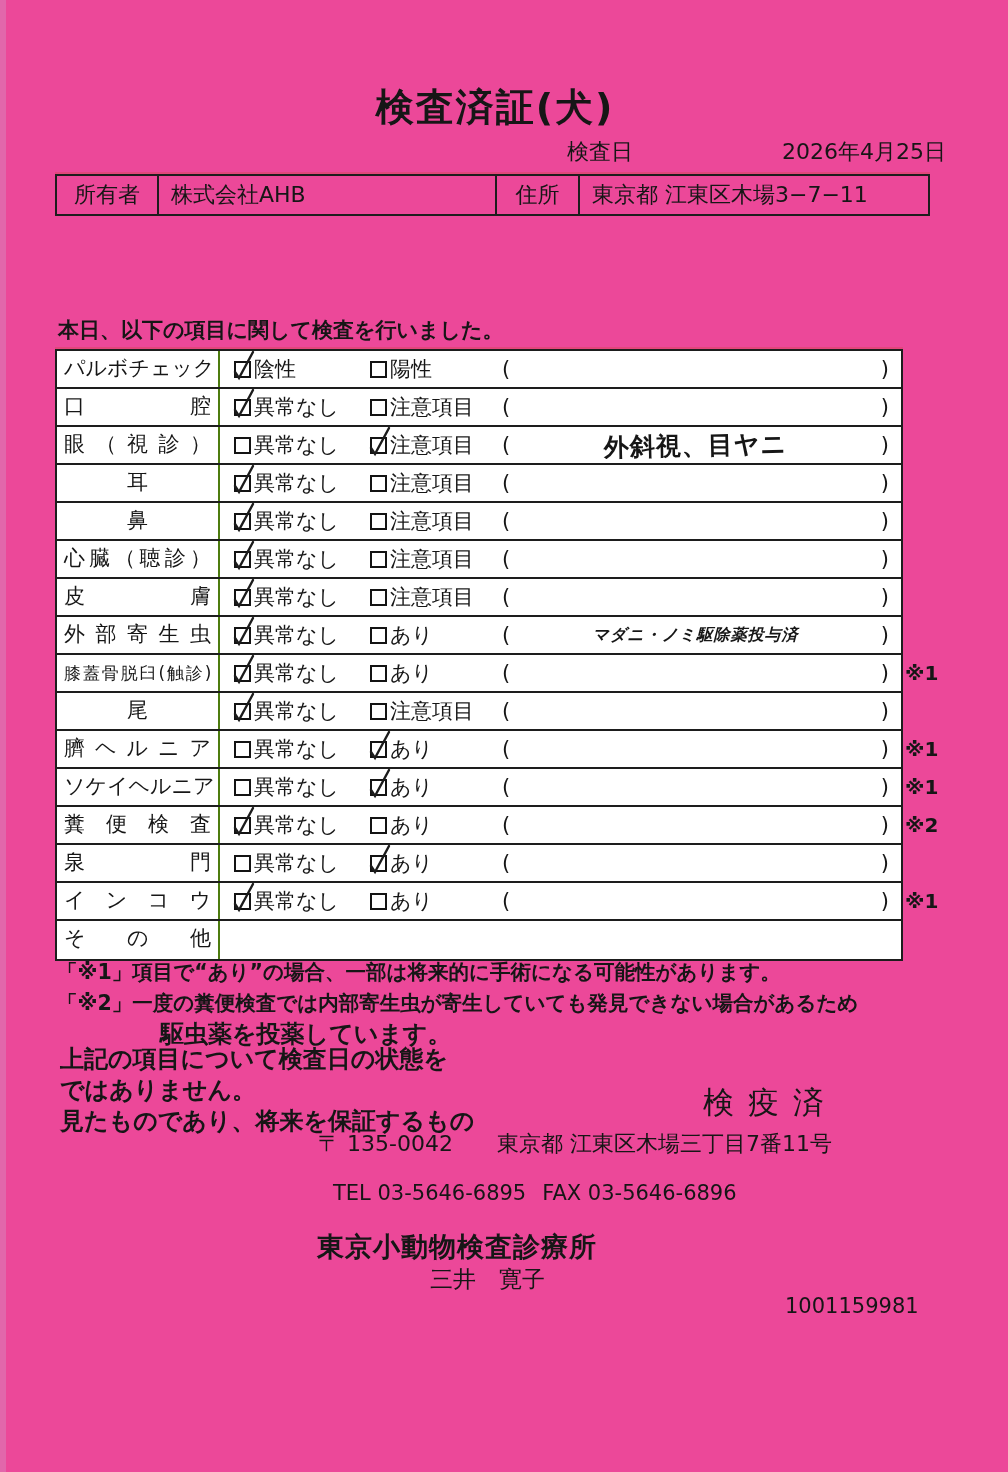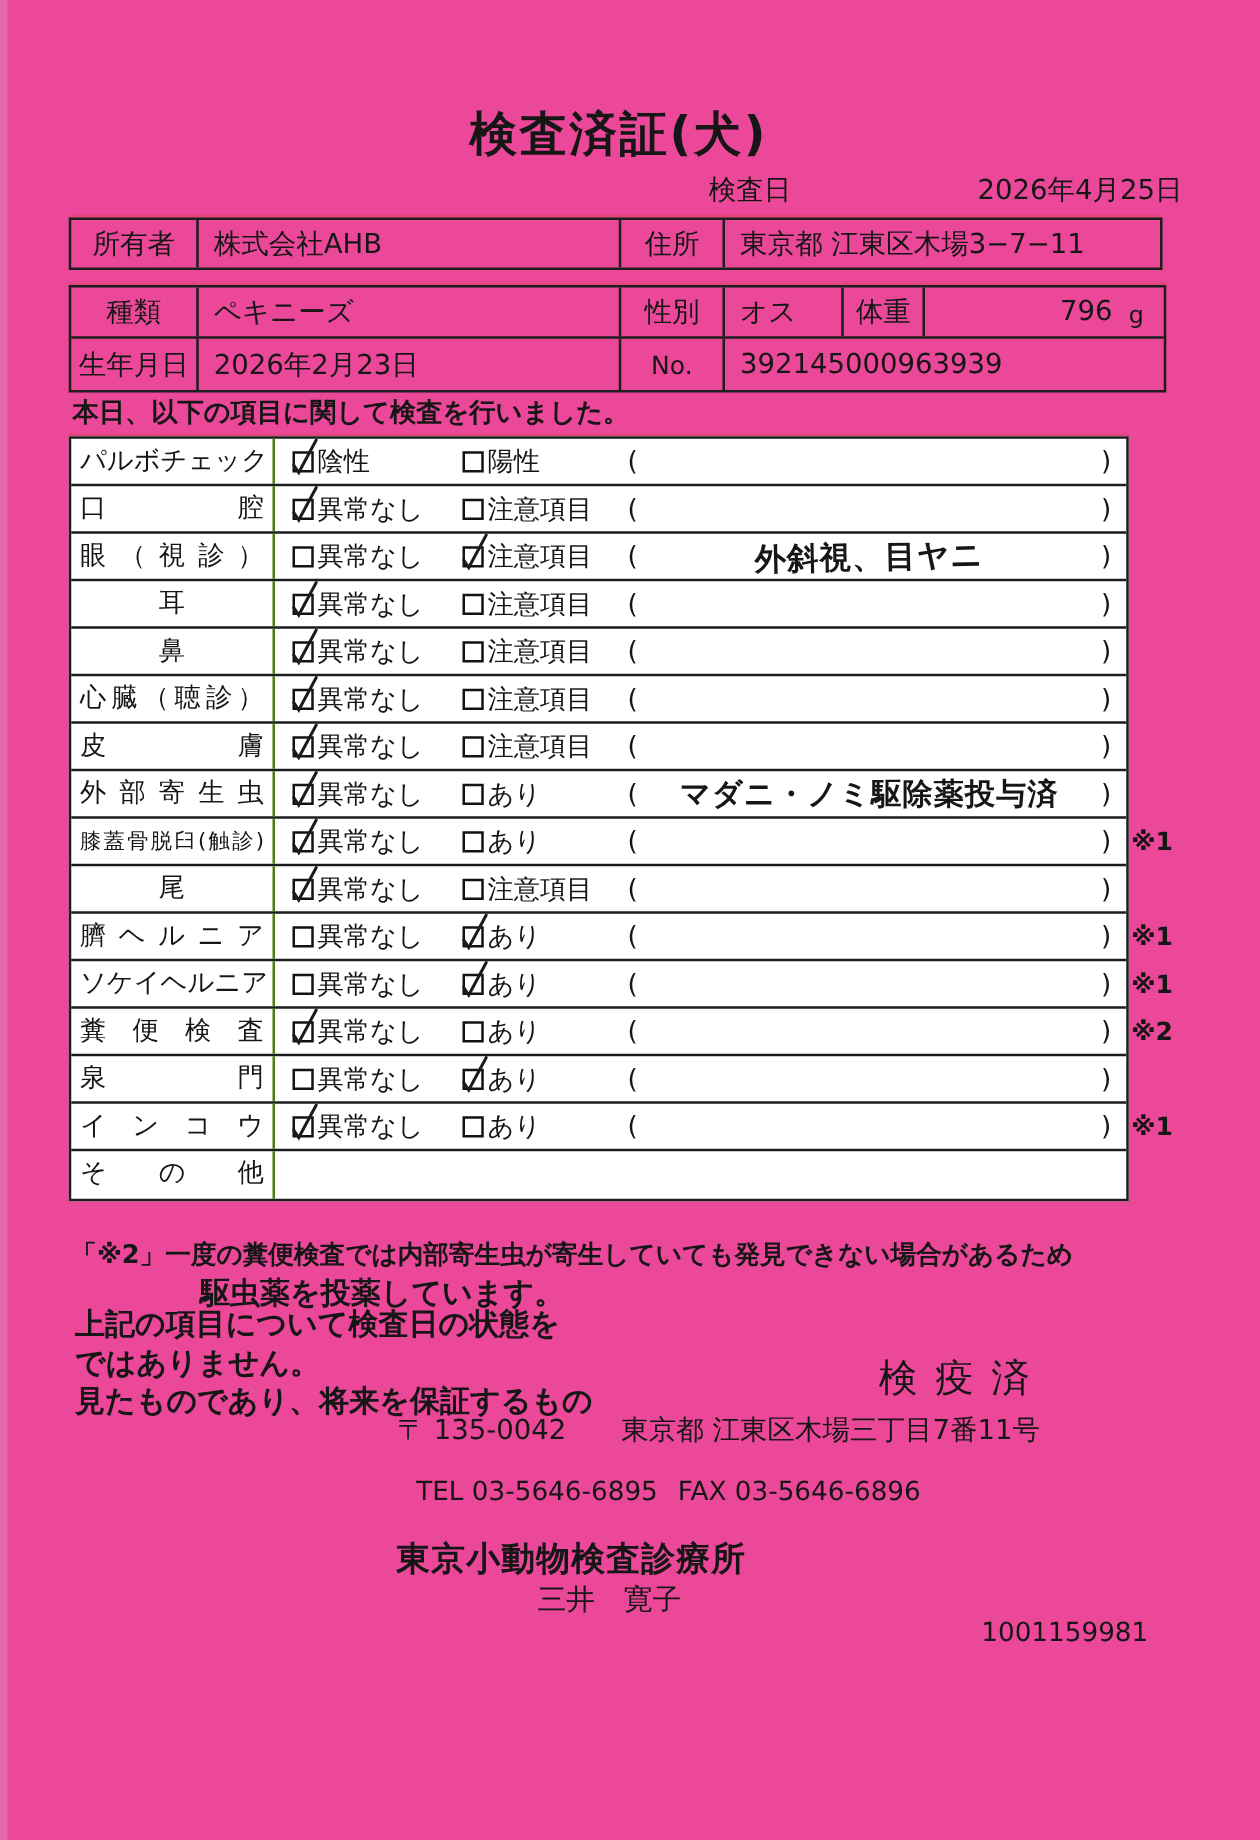--- a/index.html
+++ b/index.html
@@ -61,21 +61,21 @@
   .checkbox{
     position:relative; flex:0 0 17px; width:17px; height:17px; box-sizing:border-box;
     border:2px solid #131313; background:#fff;
   }
   .tick{position:absolute; left:-5px; top:-14px; width:27px; height:33px; display:none; overflow:visible;}
   .checkbox.checked .tick{display:block;}
   .parenwrap{flex:1; display:flex; align-items:center; font-size:21px; padding-right:12px;}
   .paren{font-weight:500;}
   .pvalue{flex:1; text-align:center; white-space:nowrap; overflow:visible;}
   .pvalue.handwritten{font-size:25px; font-weight:600; letter-spacing:1px; transform:rotate(-1.2deg);}
-  .pvalue.printedbold{font-size:24px; font-weight:700; letter-spacing:1px;}
+  .pvalue.printedbold{font-size:16px; font-weight:700; letter-spacing:1px;font-style:italic;}
   .note{position:absolute; right:-50px; top:6px; width:46px; font-size:20px; font-weight:600; text-align:left;}
 
   .fn1{position:absolute; left:57px; top:958px; font-size:20.5px; font-weight:600;}
   .fn2a{position:absolute; left:57px; top:989px; font-size:20.5px; font-weight:600;}
   .fn2b{position:absolute; left:160px; top:1018px; font-size:24px; font-weight:600;}
 
   .disclaimer{position:absolute; left:60px; top:1044px; font-size:24px; font-weight:700; line-height:31px;}
   .stamp{position:absolute; left:703px; top:1082px; font-size:31px; font-weight:500; letter-spacing:0.45em; white-space:nowrap;}
 
   .postal-line{position:absolute; left:318px; top:1129px; display:flex; gap:44px; font-size:22px; font-weight:500; white-space:nowrap;}
@@ -95,39 +95,20 @@
   <div class="date-label">検査日</div>
   <div class="date-value">2026年4月25日</div>
 
   <div class="box1 scantop">
     <div class="hcell first">所有者</div>
     <div class="hcell hval">株式会社AHB</div>
     <div class="hcell">住所</div>
     <div class="hcell hval">東京都 江東区木場3−7−11</div>
   </div>
 
-  <div class="box2 scantop">
-    <div class="b2row r1">
-      <div class="hcell first">種類</div>
-      <div class="hcell hval">ペキニーズ</div>
-      <div class="hcell">性別</div>
-      <div class="hcell hval">オス</div>
-      <div class="hcell">体重</div>
-      <div class="hcell wval">
-        <span>796</span>
-        <span class="wunit">g</span>
-      </div>
-    </div>
-    <div class="b2row r2">
-      <div class="hcell first">生年月日</div>
-      <div class="hcell hval">2026年2月23日</div>
-      <div class="hcell nolabel">No.</div>
-      <div class="hcell hval">392145000963939</div>
-    </div>
-  </div>
 
   <div class="intro">本日、以下の項目に関して検査を行いました。</div>
 
   <div class="etable scantop">
 
     <div class="trow">
       <div class="tlabel">パルボチェック</div>
       <div class="tcontent">
         <span class="opt">
             <span class="checkbox checked">
@@ -486,20 +467,21 @@
       <span class="note">※1</span>
     </div>
 
     <div class="trow">
       <div class="tlabel">その他</div>
       <div class="tcontent"></div>
     </div>
 
   </div>
 
+  <div class="fn1">「※1」項目で“あり”の場合、一部は将来的に手術になる可能性があります。</div>
   <div class="fn2a">「※2」一度の糞便検査では内部寄生虫が寄生していても発見できない場合があるため</div>
   <div class="fn2b">駆虫薬を投薬しています。</div>
 
   <div class="disclaimer">
     <div>上記の項目について検査日の状態を</div>
     <div>ではありません。</div>
     <div>見たものであり、将来を保証するもの</div>
   </div>
 
   <div class="stamp">検疫済</div>

